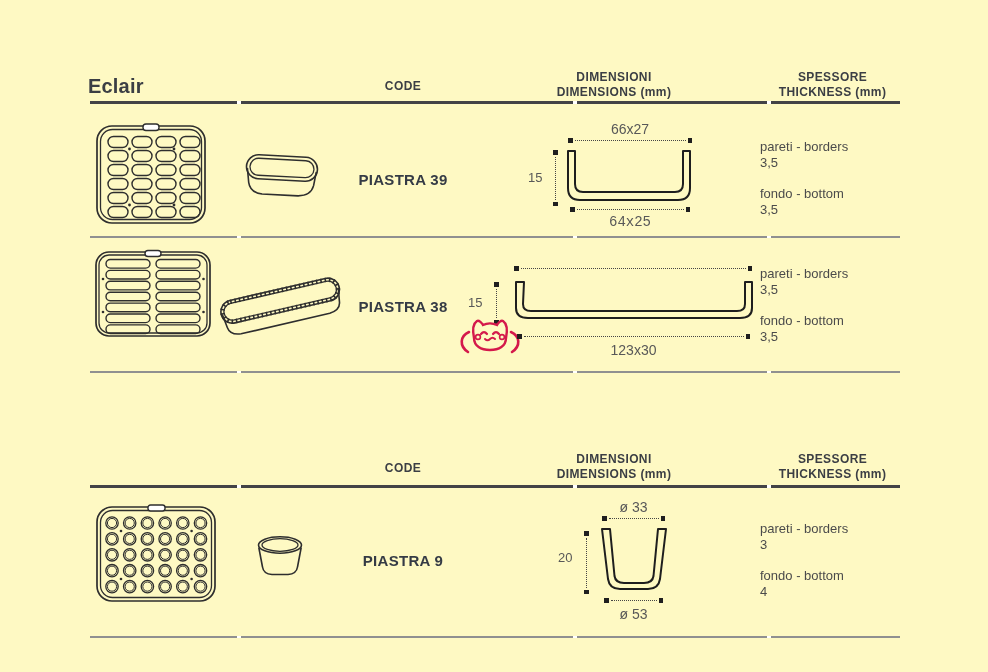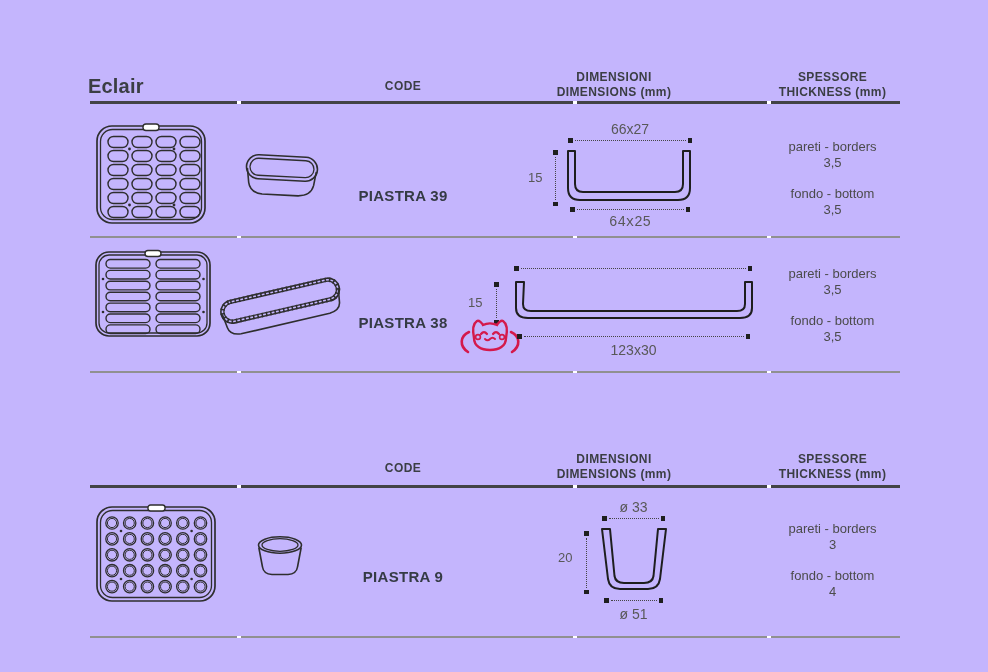--- a/index.html
+++ b/index.html
@@ -1,27 +1,27 @@
 <!DOCTYPE html>
 <html><head>
 <meta charset="utf-8">
 <style>
   html,body{margin:0;padding:0;background:#fff;}
-  #page{position:relative;width:988px;height:672px;background:#c4b5fd;overflow:hidden;
+  #page{position:relative;width:988px;height:672px;background:#fef9c3;overflow:hidden;
         font-family:"Liberation Sans",sans-serif;}
   .abs{position:absolute;}
   .sec-title{font-size:20px;font-weight:bold;color:#3b3e44;letter-spacing:.2px;}
   .sec-title .it{font-style:italic;font-weight:600;}
   .col-head{font-size:12px;font-weight:bold;color:#3b3e44;text-align:center;
             line-height:15px;letter-spacing:.4px;}
   .col-head .it{}
-  .code{font-size:15px;font-weight:bold;color:#353b45;text-align:center;letter-spacing:.3px;margin-top:16px;}
+  .code{font-size:15px;font-weight:bold;color:#353b45;text-align:center;letter-spacing:.3px;}
   .dim-label{font-size:14px;color:#585858;text-align:center;}
   .num-label{font-size:13px;color:#585858;text-align:left;}
-  .thick{font-size:13px;color:#4b4b4b;text-align:center;line-height:16px;}
+  .thick{font-size:13px;color:#4b4b4b;line-height:16px;}
   .thick .tgap{height:15px;}
   .rule-dark{position:absolute;left:90px;width:810px;height:2.6px;background:#434346;}
   .rule-gray{position:absolute;left:90px;width:810px;height:1.6px;background:#909090;}
   .rule-dark .gap,.rule-gray .gap{position:absolute;top:0;width:4px;height:100%;background:#fff;}
   .g1{left:147px;} .g2{left:483px;} .g3{left:677px;}
   .hline{position:absolute;display:flex;align-items:center;height:5px;}
   .hline .sq{width:4.5px;height:4.5px;background:#1f1f1f;flex:none;}
   .hline .dots{flex:1;border-top:1.8px dotted #454545;margin:0 2px;height:0;}
   .vline{position:absolute;display:flex;flex-direction:column;align-items:center;width:5px;}
   .vline .sq{width:4.5px;height:4.5px;background:#1f1f1f;flex:none;}
@@ -380,21 +380,21 @@
     <span class="sq"></span>
       <span class="dots"></span>
       <span class="sq"></span>
   </div>
   <div class="hline" style="left:604px;top:598px;width:59px;">
     <span class="sq"></span>
       <span class="dots"></span>
       <span class="sq"></span>
   </div>
   <div class="abs dim-label" style="left:602px;top:606px;width:63px;">
-    <span>ø 51</span>
+    <span>ø 53</span>
   </div>
 
   <div class="abs thick" style="left:760px;top:521px;width:145px;">
     <div>pareti - borders</div>
     <div>3</div>
     <div class="tgap"></div>
     <div>fondo - bottom</div>
     <div>4</div>
   </div>
 

